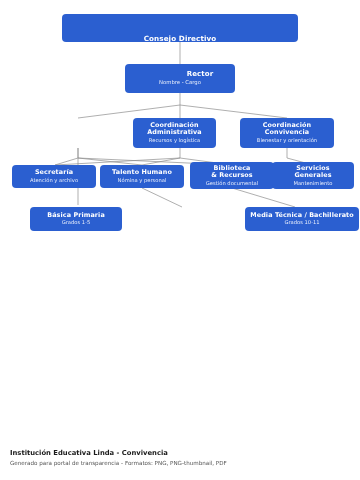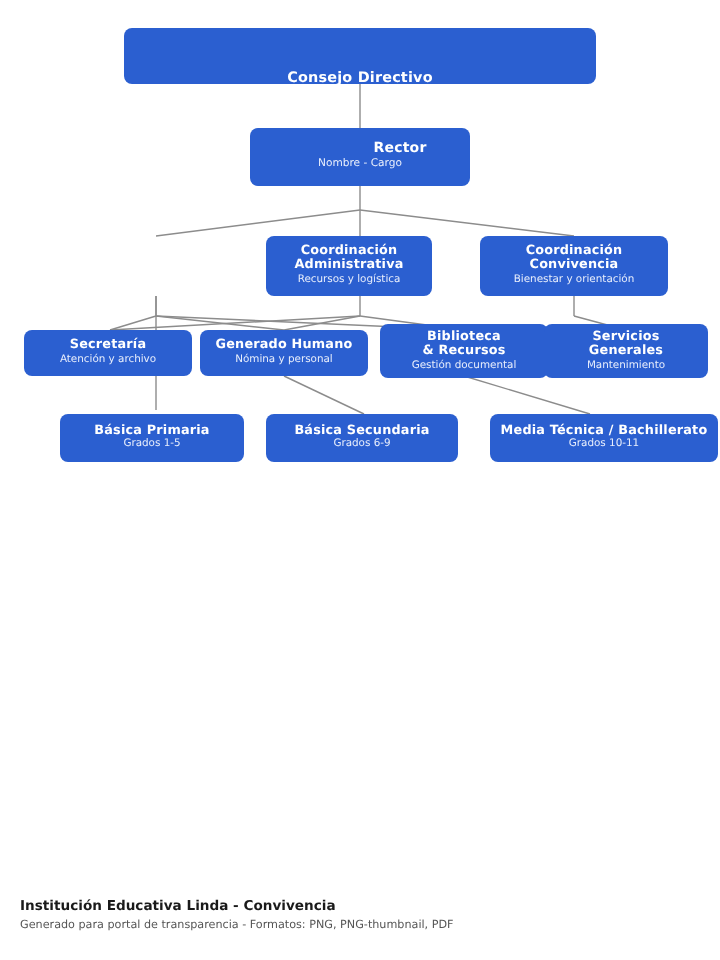--- a/index.html
+++ b/index.html
@@ -135,45 +135,41 @@
 Convivencia</span>
     <span class="sub">Bienestar y orientación</span>
   </div>
 
   <div class="node lvl3" style="left:12px; top:165px; width:84px; height:23px;">
     <span class="title">Secretaría</span>
     <span class="sub">Atención y archivo</span>
   </div>
 
   <div class="node lvl3" style="left:100px; top:165px; width:84px; height:23px;">
-    <span class="title">Generado Humano</span>
+    <span class="title">Talento Humano</span>
     <span class="sub">Nómina y personal</span>
   </div>
 
   <div class="node lvl3" style="left:190px; top:162px; width:84px; height:27px;">
     <span class="title">Biblioteca
 &amp; Recursos</span>
     <span class="sub">Gestión documental</span>
   </div>
 
   <div class="node lvl3" style="left:272px; top:162px; width:82px; height:27px;">
     <span class="title">Servicios
 Generales</span>
     <span class="sub">Mantenimiento</span>
   </div>
 
   <div class="node lvl4" style="left:30px; top:207px; width:92px; height:24px;">
     <span class="title">Básica Primaria</span>
     <span class="sub">Grados 1-5</span>
   </div>
 
-  <div class="node lvl4" style="left:133px; top:207px; width:96px; height:24px;">
-    <span class="title">Básica Secundaria</span>
-    <span class="sub">Grados 6-9</span>
-  </div>
 
   <div class="node lvl4" style="left:225px; top:207px; width:114px; height:24px;margin-left:20px;">
     <span class="title">Media Técnica / Bachillerato</span>
     <span class="sub">Grados 10-11</span>
   </div>
 
 </div>
 
 <div id="footer">
   <div class="f-title">Institución Educativa Linda - Convivencia</div>

